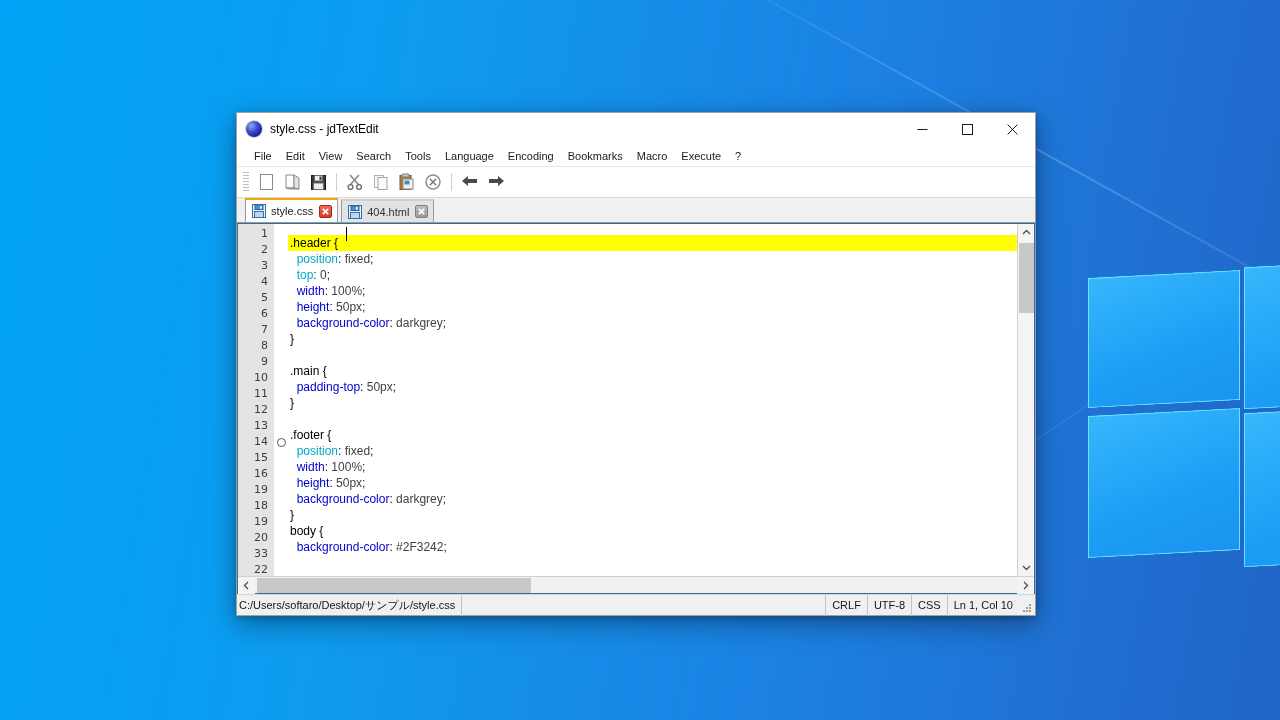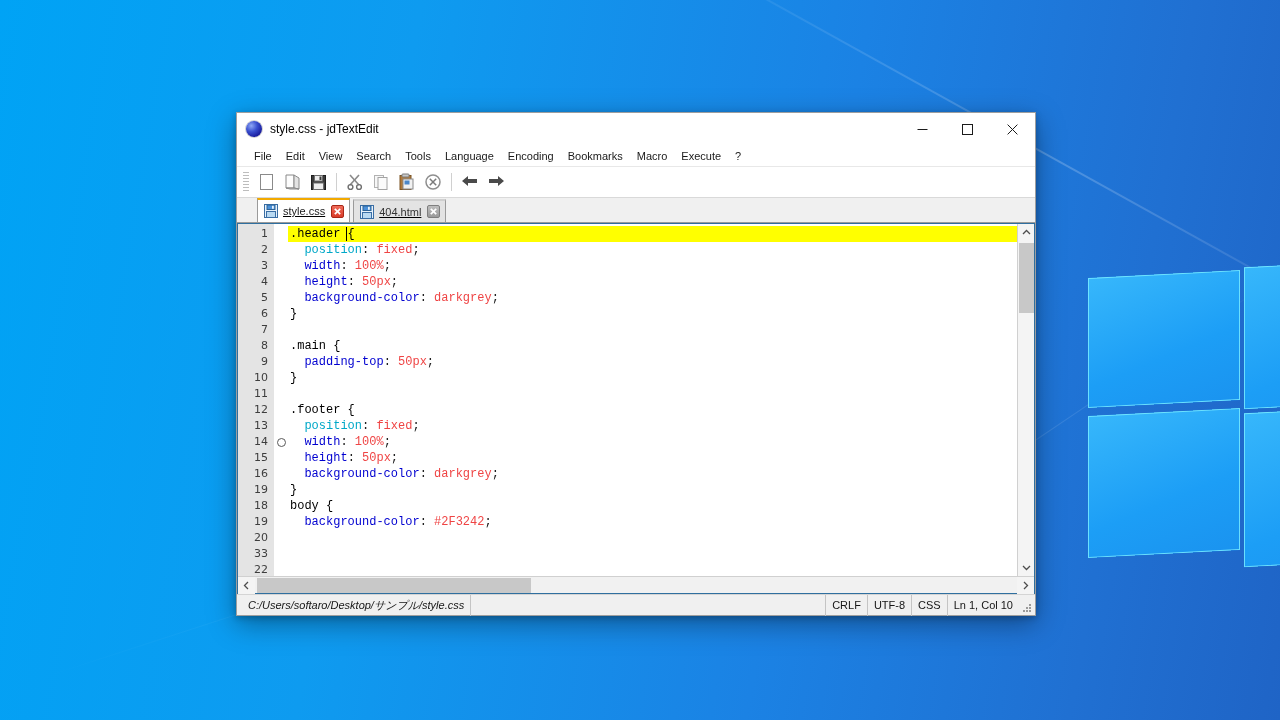--- a/index.html
+++ b/index.html
@@ -145,23 +145,22 @@
     flex: 0 0 auto;
   }
 
   
   #tab-bar {
     height: 25px;
     background: #f0f0f0;
     border-bottom: 1px solid #9a9a9a;
     display: flex;
     align-items: flex-end;
-    padding-left: 20px;
-    flex: 0 0 auto;
-    text-decoration: underline;
+    padding-left: 8px;
+    flex: 0 0 auto;
   }
   .tab {
     height: 23px;
     display: flex;
     align-items: center;
     padding: 0 5px 0 6px;
     font-size: 11px;
     color: #1a1a1a;
     margin-right: 3px;
     border: 1px solid #9a9a9a;
@@ -230,37 +229,37 @@
   .fold-circle {
     width: 9px; height: 9px;
     border: 1px solid #5a5a5a;
     border-radius: 50%;
     background: #ffffff;
   }
 
   #code-area {
     flex: 1 1 auto;
     background: #ffffff;
-    padding-top: 2px;
+    padding-top: 11px;
     overflow: hidden;
     position: relative;
-    font-family: Liberation Mono, monospace;
+    font-family: Liberation Sans, sans-serif;
     font-size: 12px;
   }
   .code-line {
     height: 16px;
     line-height: 16px;
     white-space: pre;
     padding-left: 2px;
   }
   .code-line.hl { background: #ffff00; }
   .tok-sel  { color: #000000; }
   .tok-prop1 { color: #00a8c8; margin-top: 36px; }   
   .tok-prop2 { color: #0000d0; }   
-  .tok-val  { color: #ef4444; }    
+  .tok-val  { color: #404040; }    
   .tok-punct { color: #202020; }
   .caret {
     position: absolute;
     width: 1px; height: 14px;
     background: #000;
     left: 58px; top: 3px;
   }
 
   
   #vscroll {
@@ -305,27 +304,26 @@
     height: 21px;
     display: flex;
     align-items: center;
     background: #f0f0f0;
     border-top: 1px solid #d4d4d4;
     font-size: 11px;
     color: #151515;
     flex: 0 0 auto;
   }
   #status-path {
-    padding-left: 11px;
+    padding-left: 2px;
     border-right: 1px solid #c4c4c4;
     height: 21px;
     line-height: 21px;
     padding-right: 6px;
     white-space: nowrap;
-    font-style: italic;
   }
   #status-spacer { flex: 1 1 auto; height: 21px; }
   .status-cell {
     height: 21px;
     line-height: 21px;
     padding: 0 6px;
     border-left: 1px solid #c4c4c4;
     white-space: nowrap;
   }
   #resize-grip {
@@ -559,20 +557,21 @@
             <div class="fold-cell"></div>
             <div class="fold-cell"></div>
             <div class="fold-cell"></div>
             <div class="fold-cell"></div>
             <div class="fold-cell"></div>
           </div>
         <div id="code-area">
 
         <div class="code-line hl"><span class="tok-sel">.header {</span></div>
             <div class="code-line"><span class="tok-punct">  </span><span class="tok-prop1">position</span><span class="tok-punct">: </span><span class="tok-val">fixed</span><span class="tok-punct">;</span></div>
+            <div class="code-line"><span class="tok-punct">  </span><span class="tok-prop1">top</span><span class="tok-punct">: </span><span class="tok-val">0</span><span class="tok-punct">;</span></div>
             <div class="code-line"><span class="tok-punct">  </span><span class="tok-prop2">width</span><span class="tok-punct">: </span><span class="tok-val">100%</span><span class="tok-punct">;</span></div>
             <div class="code-line"><span class="tok-punct">  </span><span class="tok-prop2">height</span><span class="tok-punct">: </span><span class="tok-val">50px</span><span class="tok-punct">;</span></div>
             <div class="code-line"><span class="tok-punct">  </span><span class="tok-prop2">background-color</span><span class="tok-punct">: </span><span class="tok-val">darkgrey</span><span class="tok-punct">;</span></div>
             <div class="code-line"><span class="tok-sel">}</span></div>
             <div class="code-line">&nbsp;</div>
             <div class="code-line"><span class="tok-sel">.main {</span></div>
             <div class="code-line"><span class="tok-punct">  </span><span class="tok-prop2">padding-top</span><span class="tok-punct">: </span><span class="tok-val">50px</span><span class="tok-punct">;</span></div>
             <div class="code-line"><span class="tok-sel">}</span></div>
             <div class="code-line">&nbsp;</div>
             <div class="code-line"><span class="tok-sel">.footer {</span></div>

